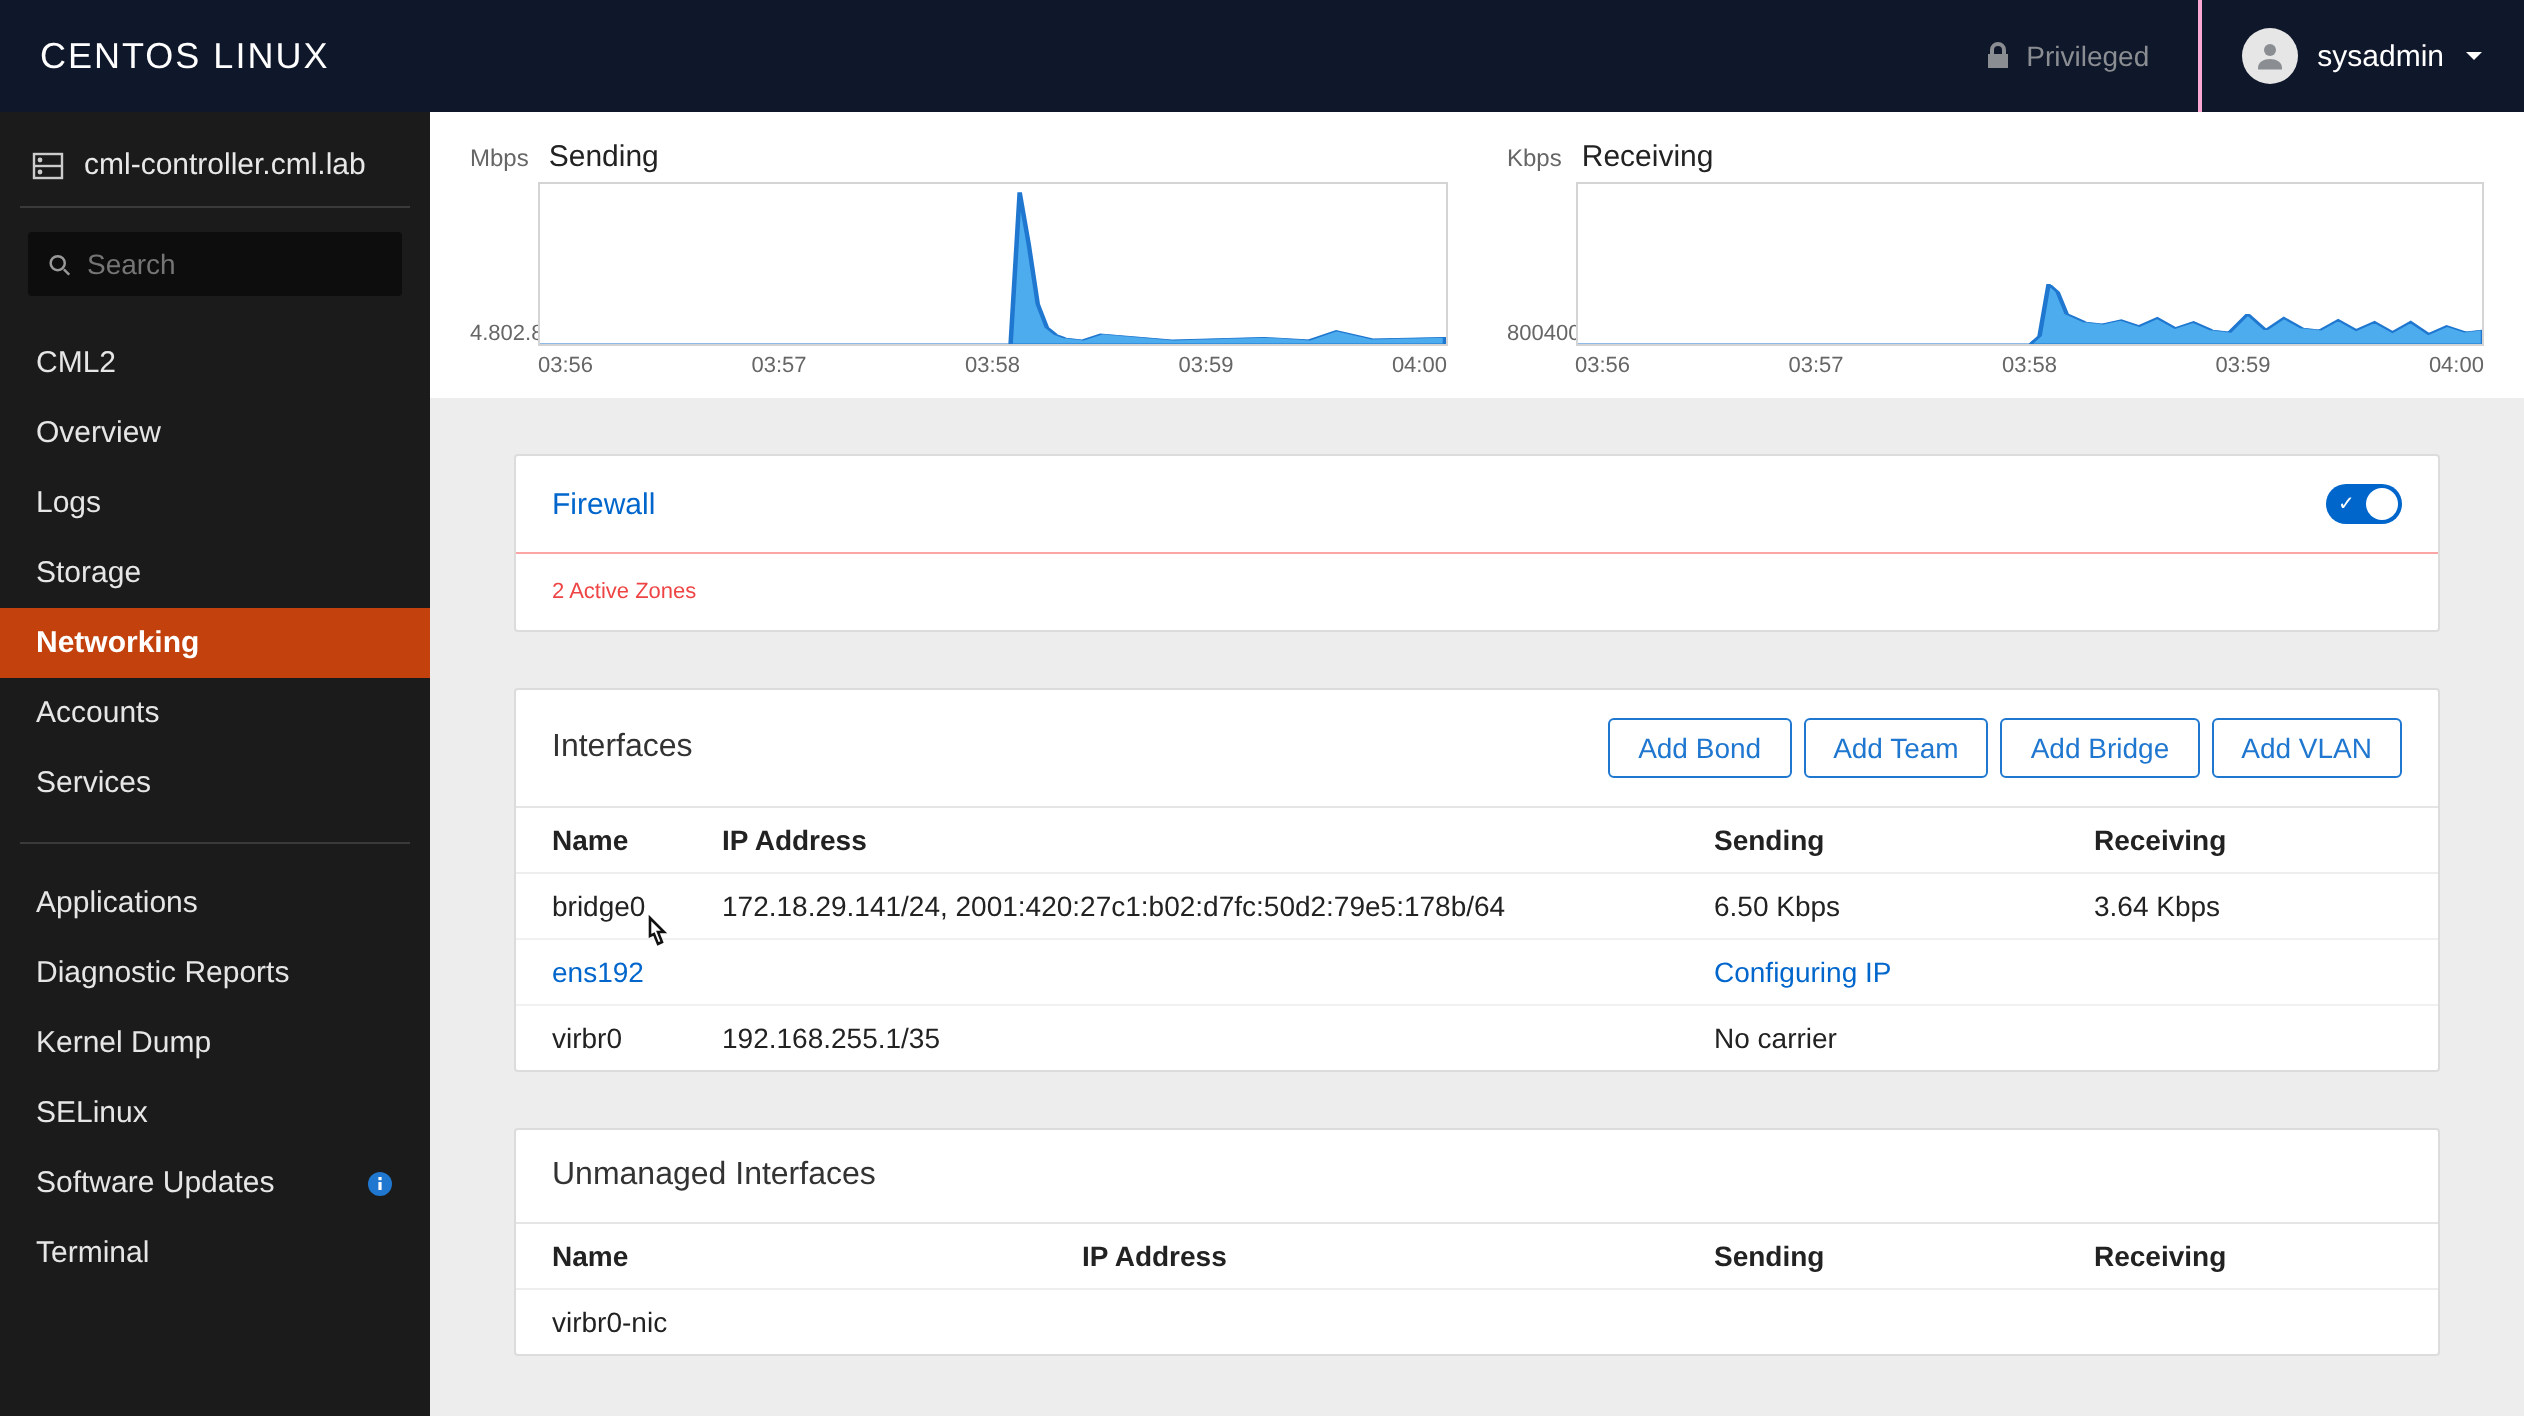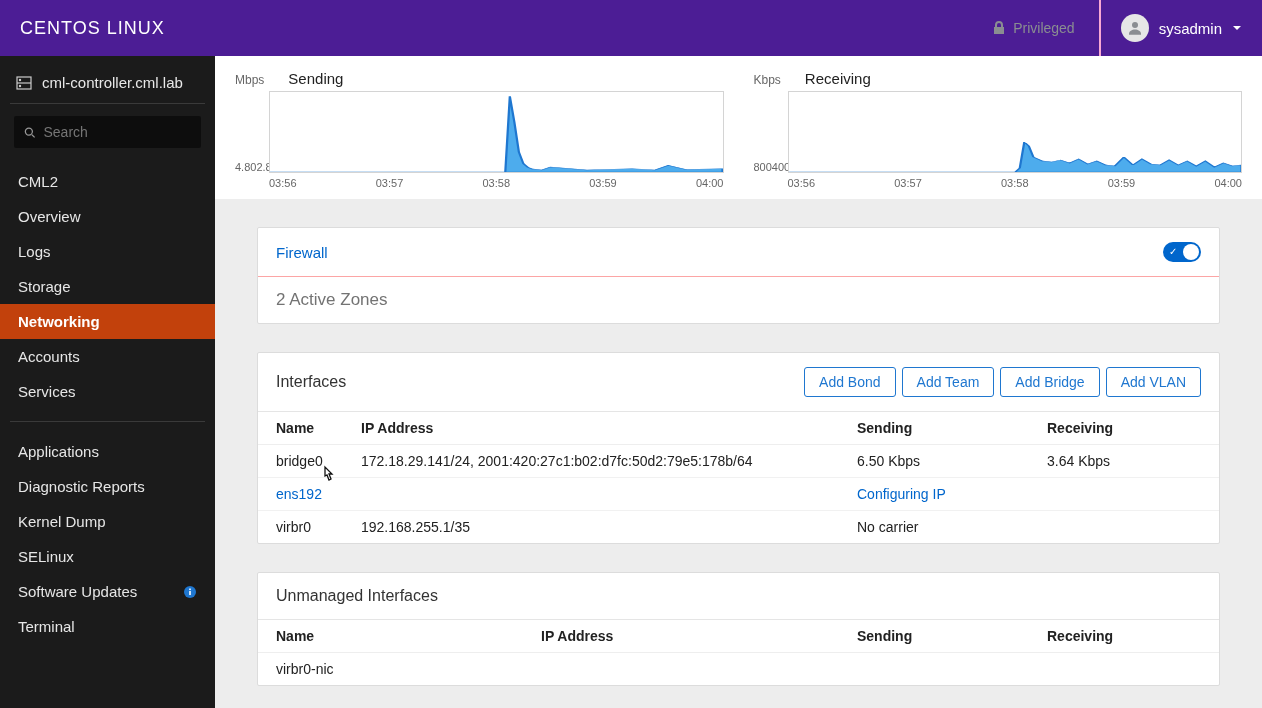--- a/index.html
+++ b/index.html
@@ -1,20 +1,20 @@
 <!DOCTYPE html>
 <html><head>
 <meta charset="utf-8">
 <style>
   * { box-sizing: border-box; margin:0; padding:0; }
   html,body { width:1262px; height:708px; font-family: "Helvetica Neue", Arial, sans-serif; background:#fff; }
   body { display:flex; flex-direction:column; }
 
   
-  .topbar { height:56px; background:#4c1d95; display:flex; align-items:center; justify-content:space-between; color:#fff; padding:0 20px;gap:32px; }
+  .topbar { height:56px; background:#0f172a; display:flex; align-items:center; justify-content:space-between; color:#fff; padding:0 20px;gap:32px; }
   .topbar .brand { font-size:18px; letter-spacing:1px; font-weight:400; }
   .topbar .right { display:flex; align-items:center; gap:24px; }
   .priv { color:#8a8d91; font-size:14px; display:flex; align-items:center; gap:8px; }
   .priv svg { width:12px; height:14px; }
   .user { display:flex; align-items:center; gap:10px; border-left:2px solid #f9a8d4; padding-left:20px; height:56px;}
   .user .avatar { width:28px; height:28px; border-radius:50%; background:#e6e6e6; display:flex; align-items:center; justify-content:center; }
   .user .avatar svg{ width:18px; height:18px;}
   .user .name { font-size:15px;}
   .user svg.caret{width:10px;height:10px;}
 
@@ -30,38 +30,38 @@
   .nav { display:flex; flex-direction:column; }
   .nav-item { padding:9px 18px; cursor:pointer; color:#e6e6e6; font-size:15px; display:flex; align-items:center; justify-content:space-between;}
   .nav-item.active { background:#c2410c; color:#fff; font-weight:600;}
   .nav-sep { height:1px; background:#3a3a3a; margin:12px 10px;}
   .info-ic{width:14px;height:14px;}
 
   
   .main { flex:1; overflow:auto; background:#ededed; }
   .charts { background:#fff; display:flex; padding:14px 20px 10px 20px; gap:30px; }
   .chart { flex:1; }
-  .chart-hdr { display:flex; gap:24px; align-items:baseline; margin-bottom:4px;}
+  .chart-hdr { display:flex; gap:10px; align-items:baseline; margin-bottom:4px;}
   .chart-unit { font-size:12px; color:#666;}
   .chart-title { font-size:15px; color:#222;}
   .chart-body { display:flex; }
   .yaxis { display:flex; flex-direction:row; justify-content:space-between; align-items:flex-end; font-size:11px; color:#666; height:82px; padding-right:6px; width:34px;}
   .plot { flex:1; }
   .plot-box { height:82px; border:1px solid #d4d4d4; position:relative; background:#fff;}
   .plot-box svg { position:absolute; left:0; top:0; width:100%; height:100%; pointer-events:none;}
   .xaxis{ display:flex; justify-content:space-between; font-size:11px; color:#666; padding:4px 0 0;}
 
   .panel { background:#fff; border:1px solid #dcdcdc; margin:28px 42px; border-radius:2px;}
   .panel + .panel{ margin-top:18px;}
   .firewall-row { display:flex; align-items:center; justify-content:space-between; padding:14px 18px; border-bottom:1px solid #fca5a5;}
   .firewall-row a { color:#0066cc; text-decoration:none; font-size:15px;}
   .toggle { width:38px; height:20px; background:#0066cc; border-radius:10px; position:relative; cursor:pointer;}
   .toggle .check{ position:absolute; left:6px; top:4px; color:#fff; font-size:10px; }
   .toggle::after{ content:''; position:absolute; right:2px; top:2px; width:16px; height:16px; border-radius:50%; background:#fff;}
-  .zones { padding:13px 18px; font-size:17px; color:#737373;}
+  .zones { padding:13px 18px; font-size:11px; color:#ef4444;}
 
   .interfaces-hdr { display:flex; align-items:center; justify-content:space-between; padding:14px 18px; border-bottom:1px solid #e5e5e5;}
   .interfaces-hdr .title{font-size:16px;color:#333;}
   .btn-outline { border:1px solid #1f77d0; color:#1f77d0; background:#fff; padding:6px 14px; font-size:14px; border-radius:3px; cursor:pointer;}
   .btn-outline + .btn-outline{ margin-left:6px;}
   table { width:100%; border-collapse:collapse; font-size:14px;}
   thead th { text-align:left; padding:8px 18px; font-weight:600; color:#222; font-size:14px; border-bottom:1px solid #eee;}
   tbody td { text-align:left; padding:8px 18px; border-bottom:1px solid #f1f1f1; color:#222;}
   tbody tr:last-child td{ border-bottom:none;}
   .link{ color:#0066cc; }

